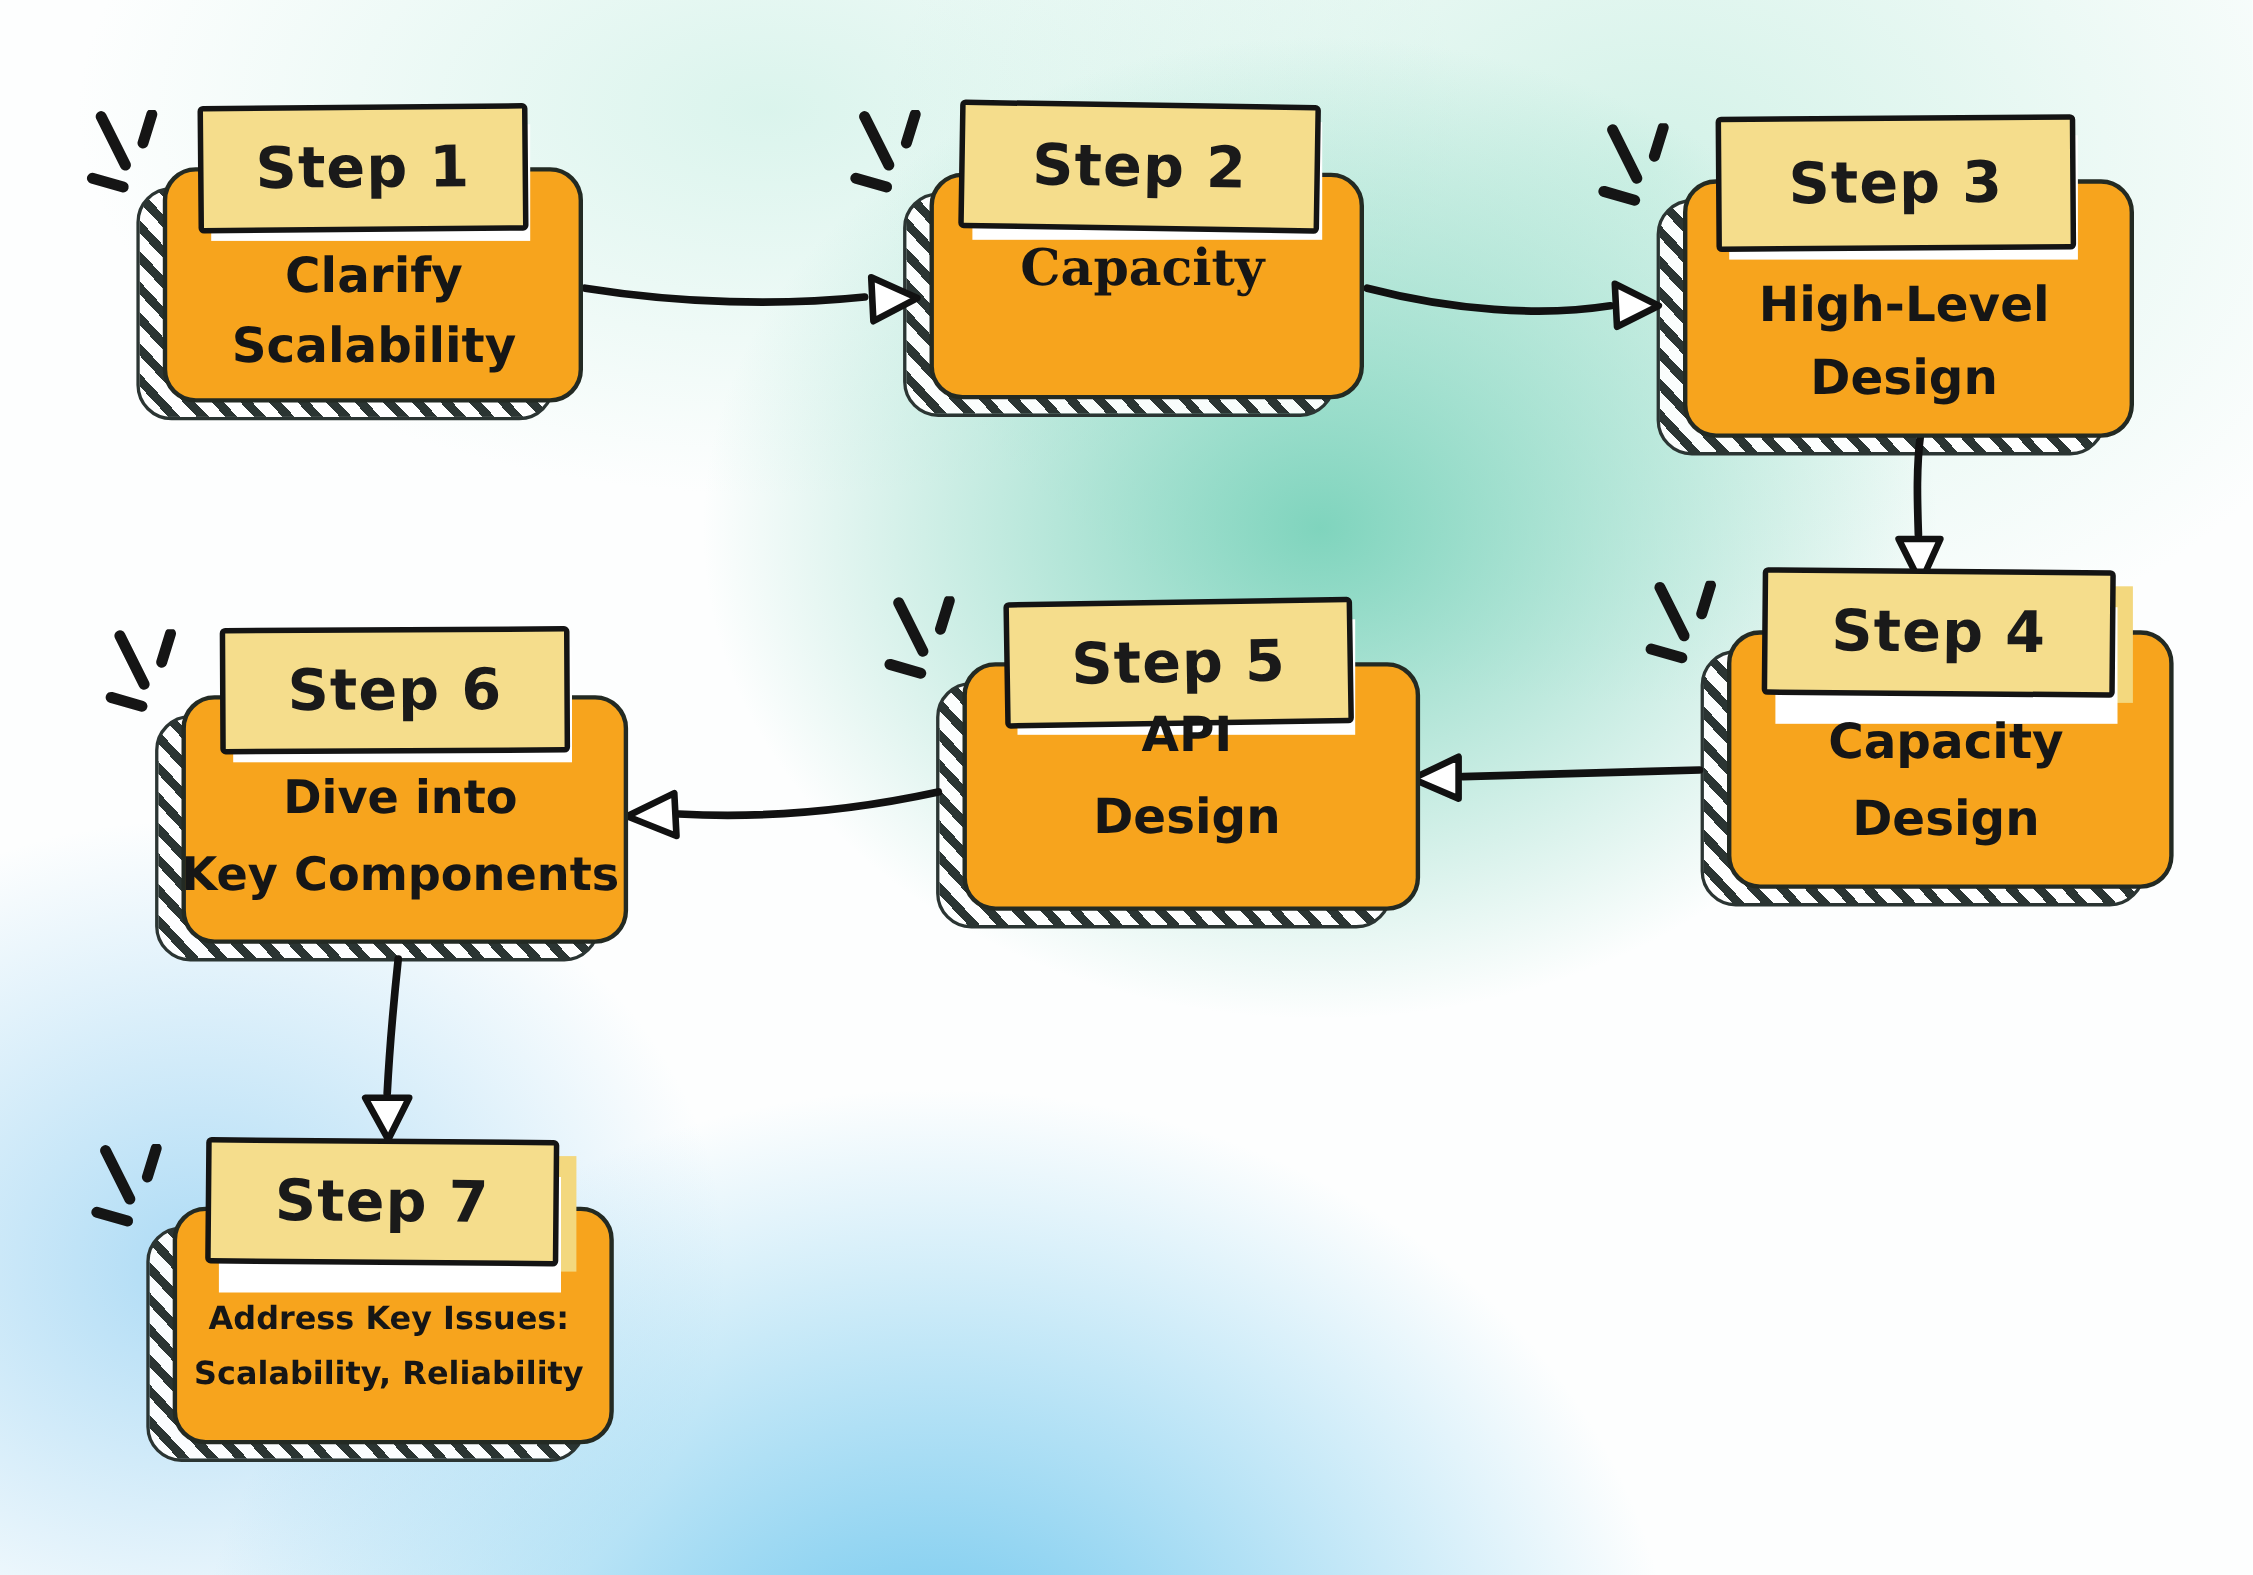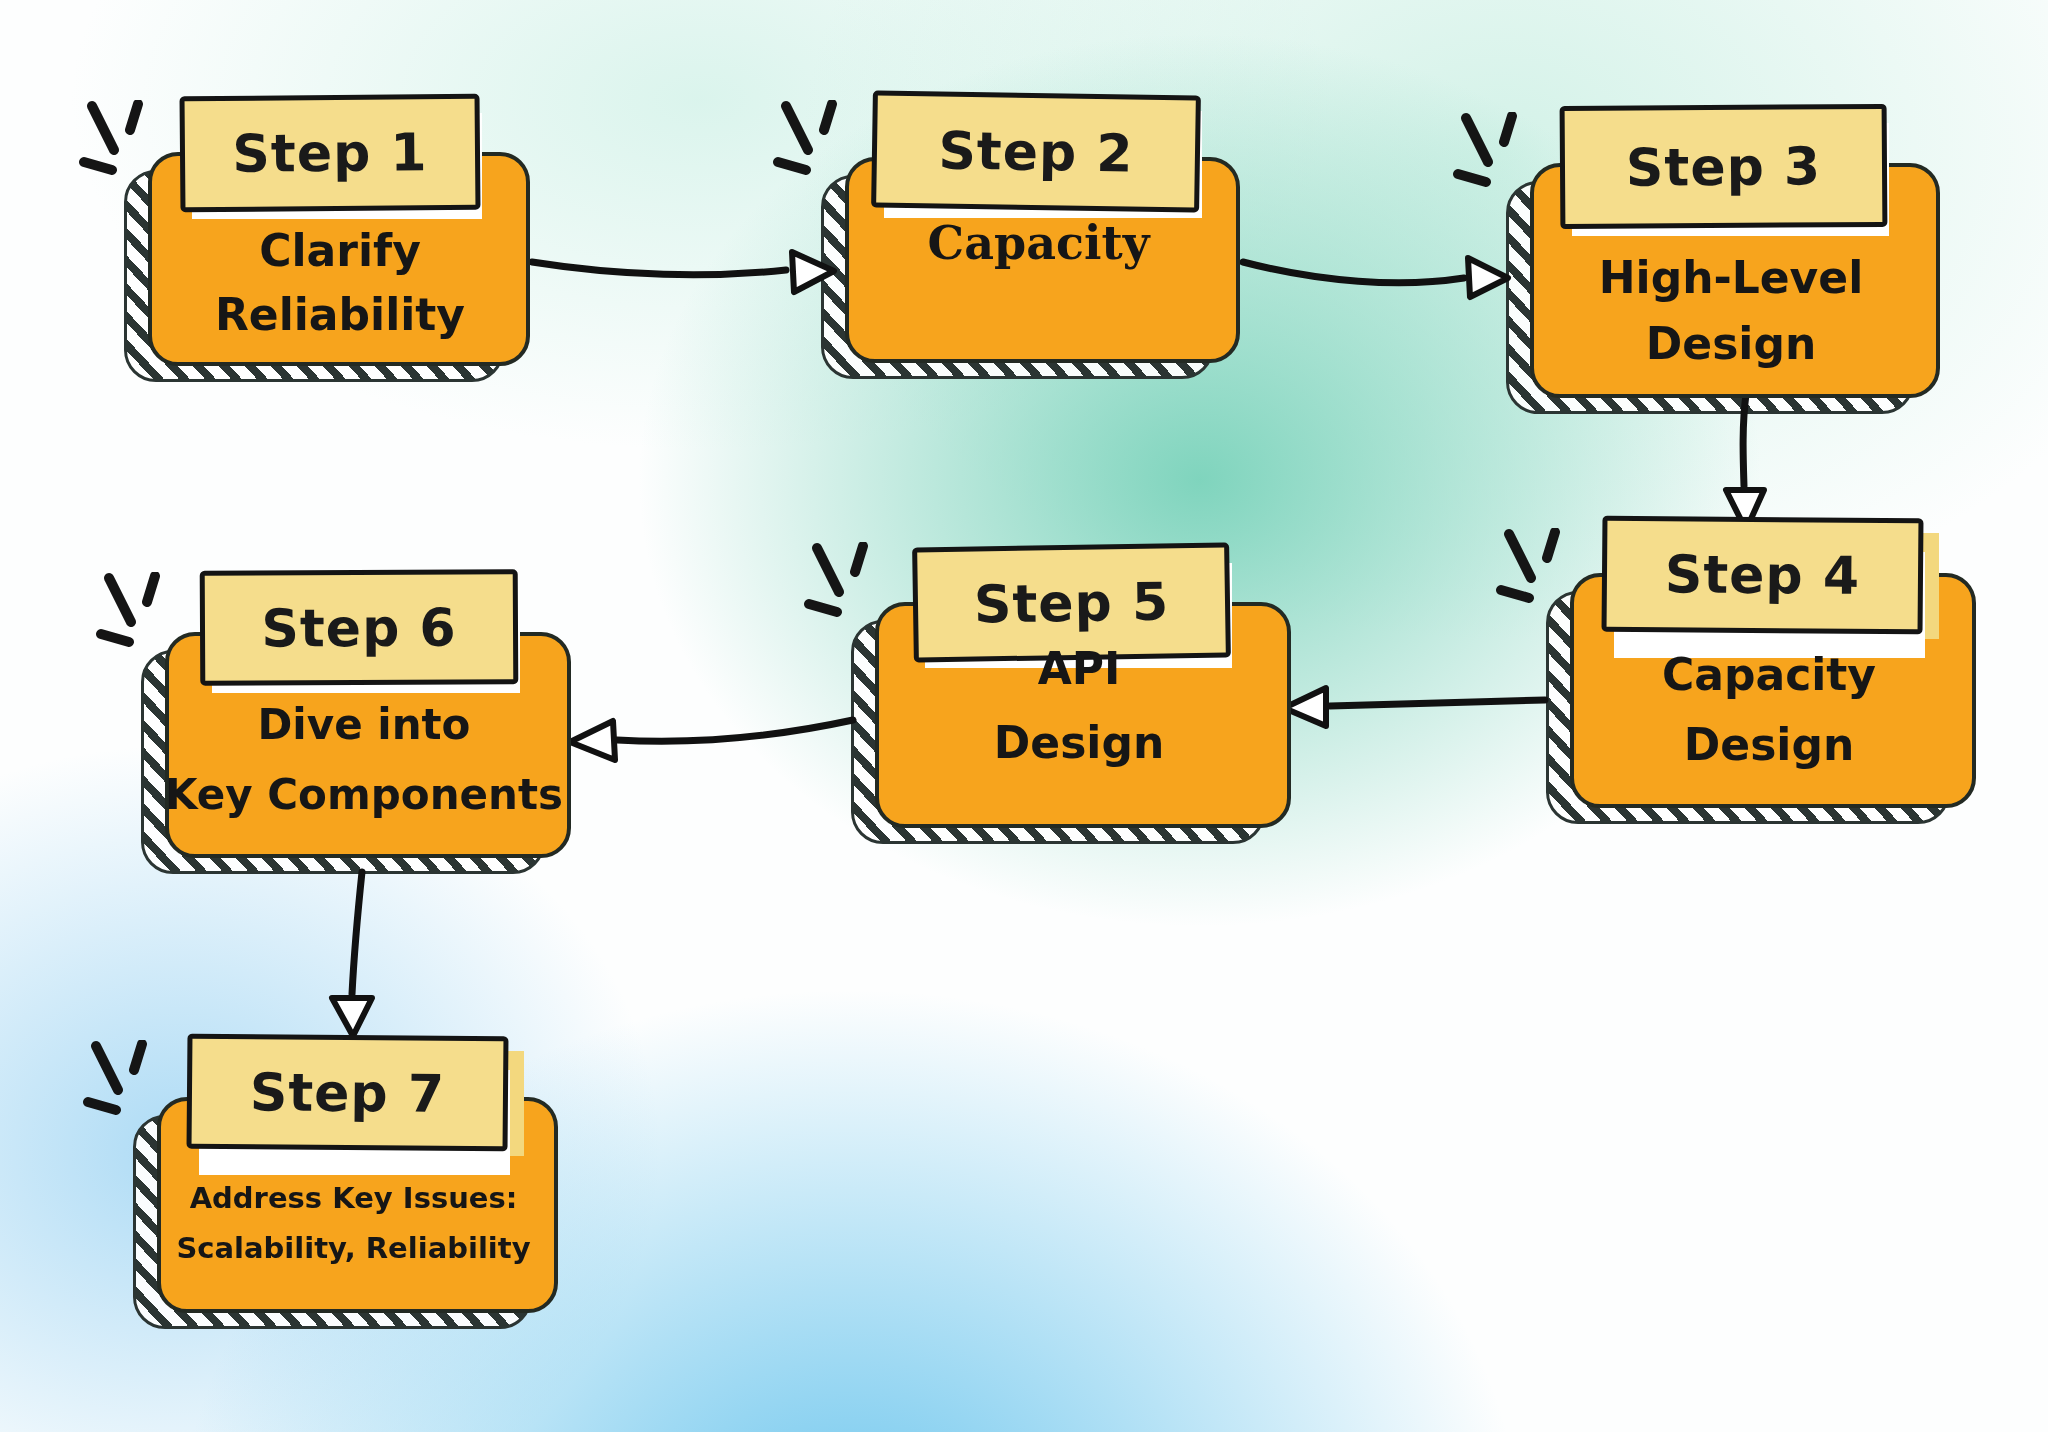--- a/index.html
+++ b/index.html
@@ -75,21 +75,21 @@
   </svg>
 
   <div class="hatch" style="left:148px;top:152px;width:374px;height:206px;"></div>
   <div class="box" style="left:148px;top:152px;width:374px;height:206px;"></div>
   <div class="under white" style="left:180px;top:95px;width:290px;height:106px;"></div>
   <div class="label" style="left:180px;top:95px;width:290px;height:106px;transform:rotate(-0.5deg);">
     <span>Step 1</span>
   </div>
   <div class="box-text" style="left:148px;top:219px;width:384px;font-size:44px;line-height:64px;">
     <div>Clarify</div>
-    <div>Reliability</div>
+    <div>Scalability</div>
   </div>
   <svg class="sparkle" style="left:78px;top:100px;" width="80" height="78" viewBox="0 0 80 78">
     <line x1="14" y1="6" x2="36" y2="50" stroke="#151515" stroke-width="10" stroke-linecap="round"></line>
     <line x1="60" y1="4" x2="52" y2="30" stroke="#151515" stroke-width="10" stroke-linecap="round"></line>
     <line x1="6" y1="62" x2="34" y2="70" stroke="#151515" stroke-width="10" stroke-linecap="round"></line>
   </svg>
 
   <div class="hatch" style="left:845px;top:157px;width:387px;height:198px;"></div>
   <div class="box" style="left:845px;top:157px;width:387px;height:198px;"></div>
   <div class="under white" style="left:872px;top:93px;width:318px;height:107px;"></div>

